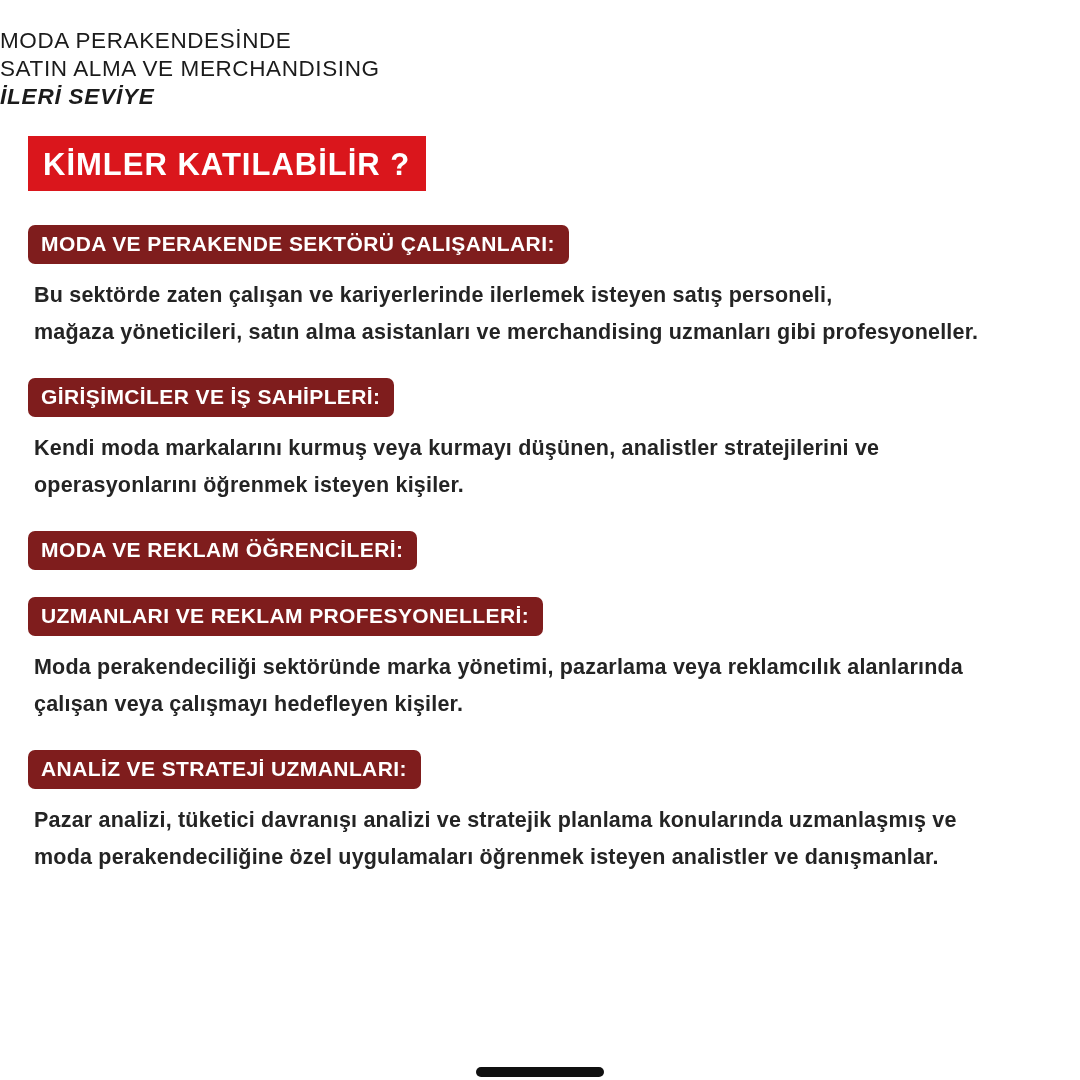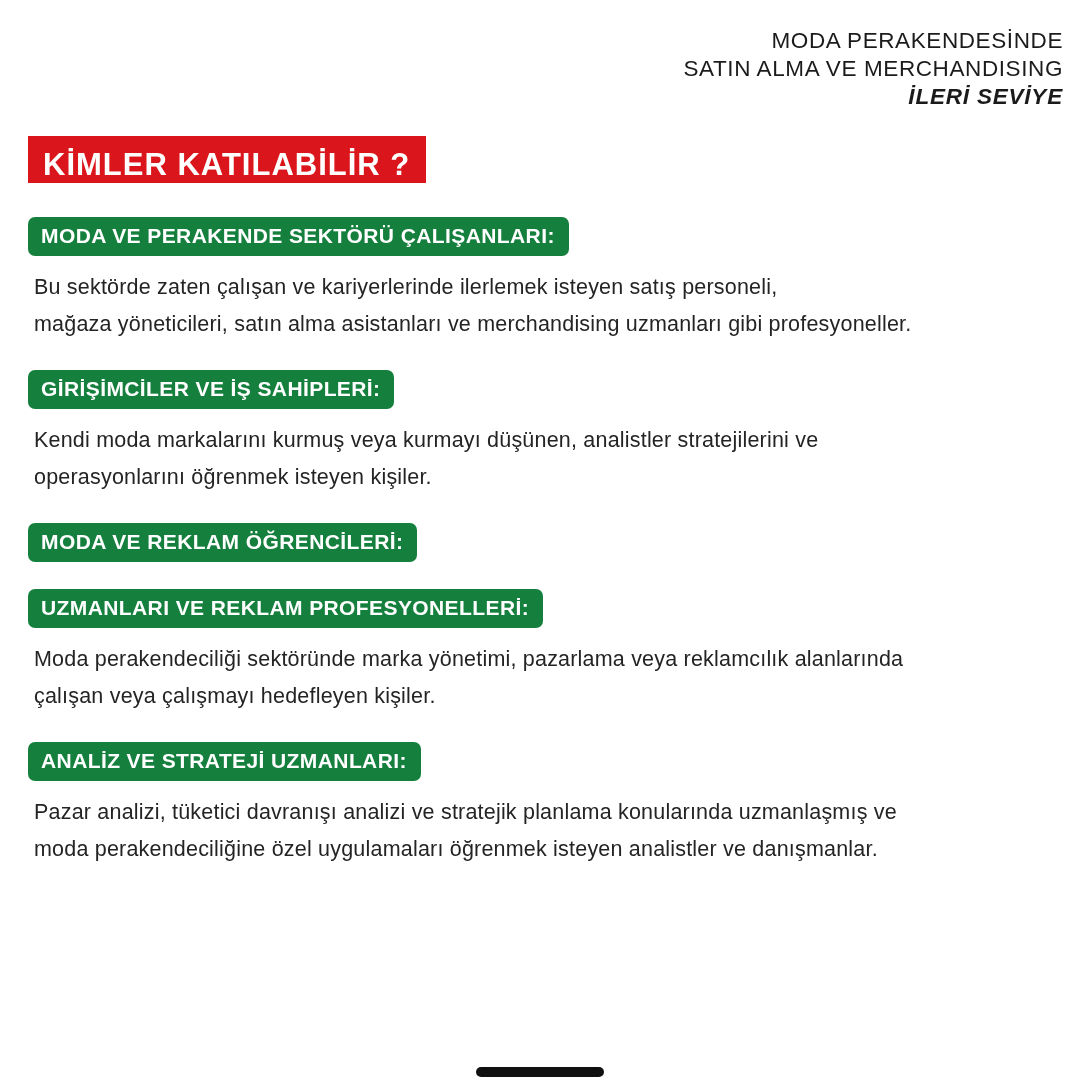--- a/index.html
+++ b/index.html
@@ -17,21 +17,21 @@
   }
   .page {
     position: relative;
     width: 1080px;
     height: 1080px;
   }
   
   .course-header {
     padding-top: 27px;
     padding-right: 17px;
-    text-align: right;
+    text-align: left;
     font-size: 22.5px;
     line-height: 28px;
     letter-spacing: 0.6px;
     color: #1b1b1b;
     font-weight: 400;
   }
   .course-header .hdr-line {
     display: block;
   }
   .course-header .hdr-bold {
@@ -42,47 +42,47 @@
   
   .title-banner {
     display: inline-block;
     margin-top: 25px;
     margin-left: 28px;
     background: #DA161C;
     color: #ffffff;
     font-weight: 700;
     font-size: 31px;
     letter-spacing: 1px;
-    padding: 11px 16px 0 15px;
+    padding: 11px 16px 8px 15px;
   }
   
   .sections {
     margin: 34px 28px 0 28px;
   }
   .section {
     margin-bottom: 27px;
   }
   .section-label {
     display: inline-block;
-    background: #15803d;
+    background: #7f1d1d;
     color: #ffffff;
     font-weight: 700;
     font-size: 21px;
     letter-spacing: 0.4px;
     padding: 7px 14px 8px 13px;
     border-radius: 7px;
   }
   .section-body {
     margin: 13px 0 0 6px;
     font-size: 21.5px;
     line-height: 37px;
     letter-spacing: 0.2px;
     color: #242424;
     white-space: pre-line;
-    font-weight: 400;
+    font-weight: 700;
   }
   
   .bottom-indicator {
     position: absolute;
     left: 50%;
     bottom: 3px;
     transform: translateX(-50%);
     width: 128px;
     height: 10px;
     background: #101010;

